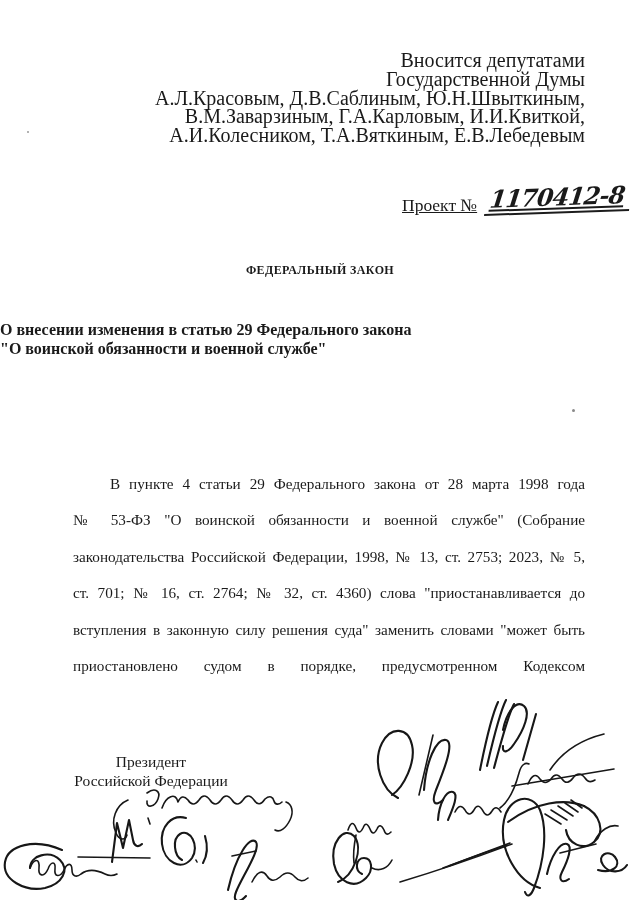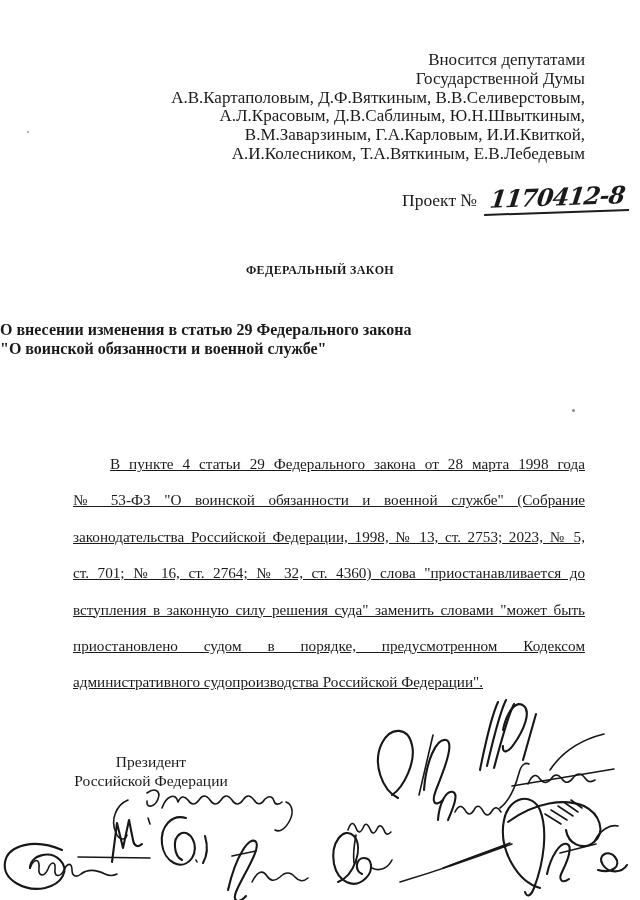--- a/index.html
+++ b/index.html
@@ -14,30 +14,30 @@
   .page {
     position: absolute; inset: 0;
     background: #ffffff;
   }
 
   
   .intro-block {
     position: absolute;
     top: 51px; right: 55px;
     text-align: right;
-    font-size: 17px;
+    font-size: 20px;
     line-height: 18.8px;
     white-space: nowrap;
   }
 
   
   .project-line {
     position: absolute;
     top: 185px; left: 402px;
-    display: flex; align-items: center;
+    display: flex; align-items: flex-end; text-decoration: underline;
   }
   .project-label { font-size: 17.5px; }
   .project-number {
     font-family: "DejaVu Serif", serif;
     font-style: italic;
     font-weight: 600;
     font-size: 24px;
     letter-spacing: -1px;
     margin-left: 7px;
     padding: 0 6px 0 4px;
@@ -60,24 +60,23 @@
     top: 321px; left: 0; width: 100%;
     text-align: left;
     font-weight: bold;
     font-size: 16px;
     line-height: 18.8px;
   }
 
   
   .body-text {
     position: absolute;
-    top: 446px; left: 73px;
+    top: 466px; left: 73px;
     width: 512px;
     font-size: 15.2px;
-    text-decoration: underline;
   }
   .body-line {
     height: 36.4px;
     line-height: 36.4px;
     text-align: justify;
     text-align-last: justify;
     white-space: nowrap;
   }
   .body-line.first { padding-left: 37px; }
   .body-line.last  { text-align-last: left; }
@@ -110,21 +109,20 @@
   .speck-2 { left: 572px; top: 409px; width: 3px; height: 3px; background: #8a8a8a; }
 </style>
 </head>
 <body>
 
 <div class="page">
 
   <div class="intro-block">
     <div>Вносится депутатами</div>
     <div>Государственной Думы</div>
-    <div>А.В.Картаполовым, Д.Ф.Вяткиным, В.В.Селиверстовым,</div>
     <div>А.Л.Красовым, Д.В.Саблиным, Ю.Н.Швыткиным,</div>
     <div>В.М.Заварзиным, Г.А.Карловым, И.И.Квиткой,</div>
     <div>А.И.Колесником, Т.А.Вяткиным, Е.В.Лебедевым</div>
   </div>
 
   <div class="project-line">
     <span class="project-label">Проект №</span>
     <span class="project-number">1170412-8</span>
   </div>
 
@@ -134,21 +132,20 @@
     <div>"О воинской обязанности и военной службе"</div>
   </div>
 
   <div class="body-text">
     <div class="body-line first">В пункте 4 статьи 29 Федерального закона от 28 марта 1998 года</div>
     <div class="body-line">№ 53-ФЗ "О воинской обязанности и военной службе" (Собрание</div>
     <div class="body-line">законодательства Российской Федерации, 1998, № 13, ст. 2753; 2023, № 5,</div>
     <div class="body-line">ст. 701; № 16, ст. 2764; № 32, ст. 4360) слова "приостанавливается до</div>
     <div class="body-line">вступления в законную силу решения суда" заменить словами "может быть</div>
     <div class="body-line">приостановлено судом в порядке, предусмотренном Кодексом</div>
-    <div class="body-line last">административного судопроизводства Российской Федерации".</div>
   </div>
 
   <div class="president-block">
     <div>Президент</div>
     <div>Российской Федерации</div>
   </div>
 
   <svg class="signatures" viewBox="0 0 640 210">
 
     <g>

